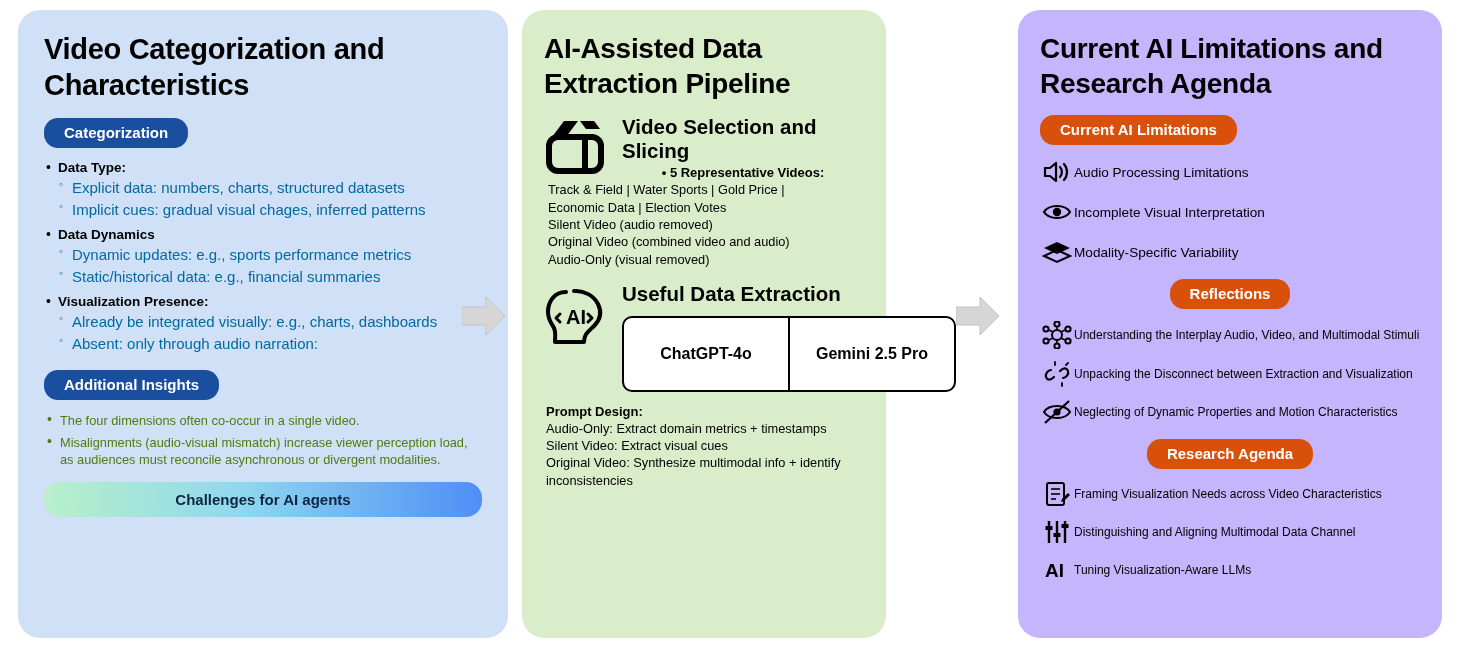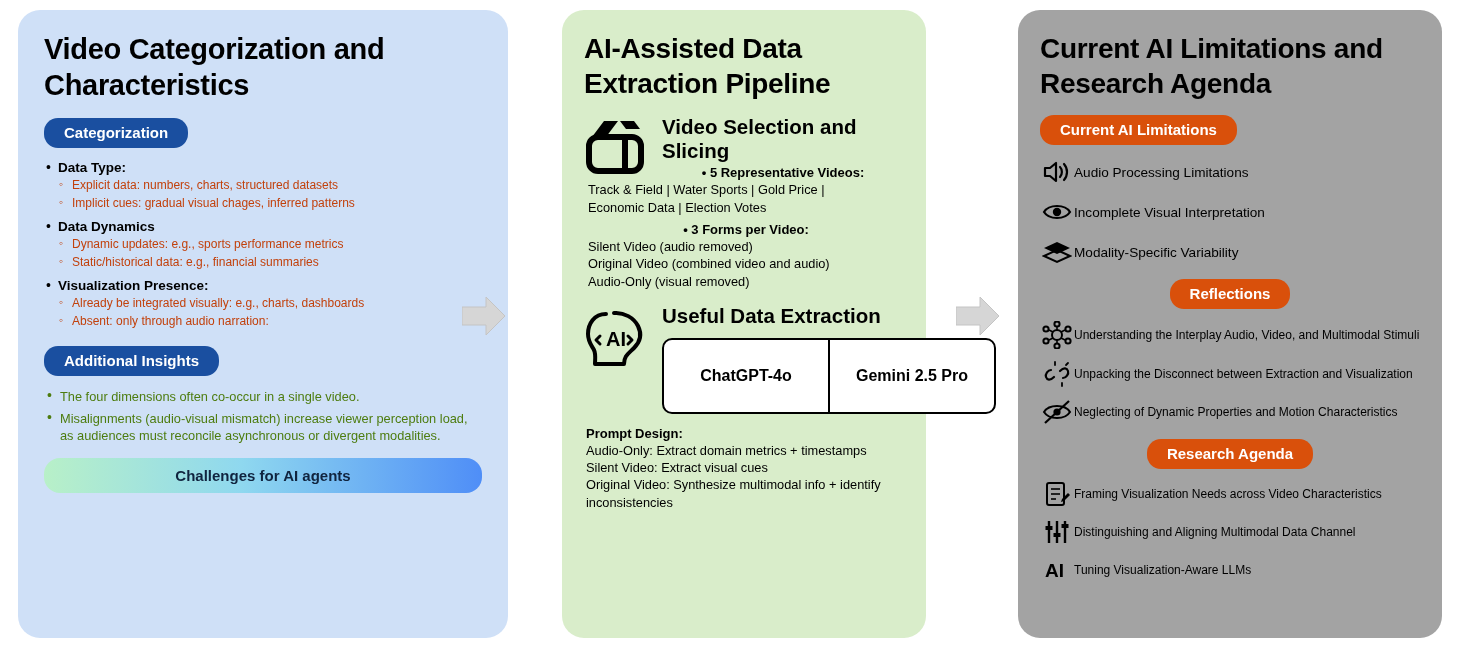--- a/index.html
+++ b/index.html
@@ -32,27 +32,26 @@
     height: 628px;
     background: #cfe0f7;
     padding: 22px 26px;
   }
   #panel-mid {
     left: 522px;
     width: 364px;
     height: 628px;
     background: #d9edca;
     padding: 22px 22px;
-    margin-left: 40px;
   }
   #panel-right {
     left: 1018px;
     width: 424px;
     height: 628px;
-    background: #a3a3a3;
+    background: #c4b5fd;
     padding: 22px 22px;
   }
 
   .panel-title {
     font-size: 29px;
     font-weight: bold;
     color: #000;
     line-height: 1.24;
     margin: 0 0 14px 0;
     letter-spacing: -0.3px;
@@ -113,23 +112,23 @@
   }
   ul.lvl2 {
     list-style: none;
     margin: 3px 0 0 0;
     padding: 0;
   }
   ul.lvl2 > li {
     position: relative;
     padding-left: 14px;
     margin-bottom: 2px;
-    font-size: 12px;
+    font-size: 15px;
     line-height: 1.33;
-    color: #c2410c;
+    color: #0369a1;
   }
   ul.lvl2 > li::before {
     content: "◦";
     position: absolute;
     left: 1px;
     top: -1px;
     font-size: 12px;
   }
 
   ul.simple {
@@ -298,21 +297,20 @@
           <rect x="38" y="22" width="6" height="34" fill="#000"></rect>
         </svg>
       </span>
       <div class="mid-indent">
         <div class="mid-head">Video Selection and Slicing</div>
         <div class="mid-sub centered-sub">• 5 Representative Videos:</div>
       </div>
       <div style="margin-left:4px;">
         <p class="mid-text">Track &amp; Field | Water Sports | Gold Price |</p>
         <p class="mid-text">Economic Data | Election Votes</p>
-        <div class="mid-sub centered-sub" style="margin-top:6px;">• 3 Forms per Video:</div>
         <p class="mid-text">Silent Video (audio removed)</p>
         <p class="mid-text">Original Video (combined video and audio)</p>
         <p class="mid-text">Audio-Only (visual removed)</p>
       </div>
     </div>
 
     <div class="mid-block" style="margin-top:14px;">
       <span class="icon-slot" style="top:2px;">
         <svg width="70" height="66" viewBox="0 0 70 66" aria-hidden="true">
           <path d="M22 8 C10 8 4 18 4 28 C4 36 8 40 10 44 C12 48 11 54 11 58 L40 58 C40 50 44 48 50 42 C56 36 58 28 54 20 C50 12 40 6 30 7" fill="none" stroke="#000" stroke-width="4" stroke-linecap="round" stroke-linejoin="round"></path>

